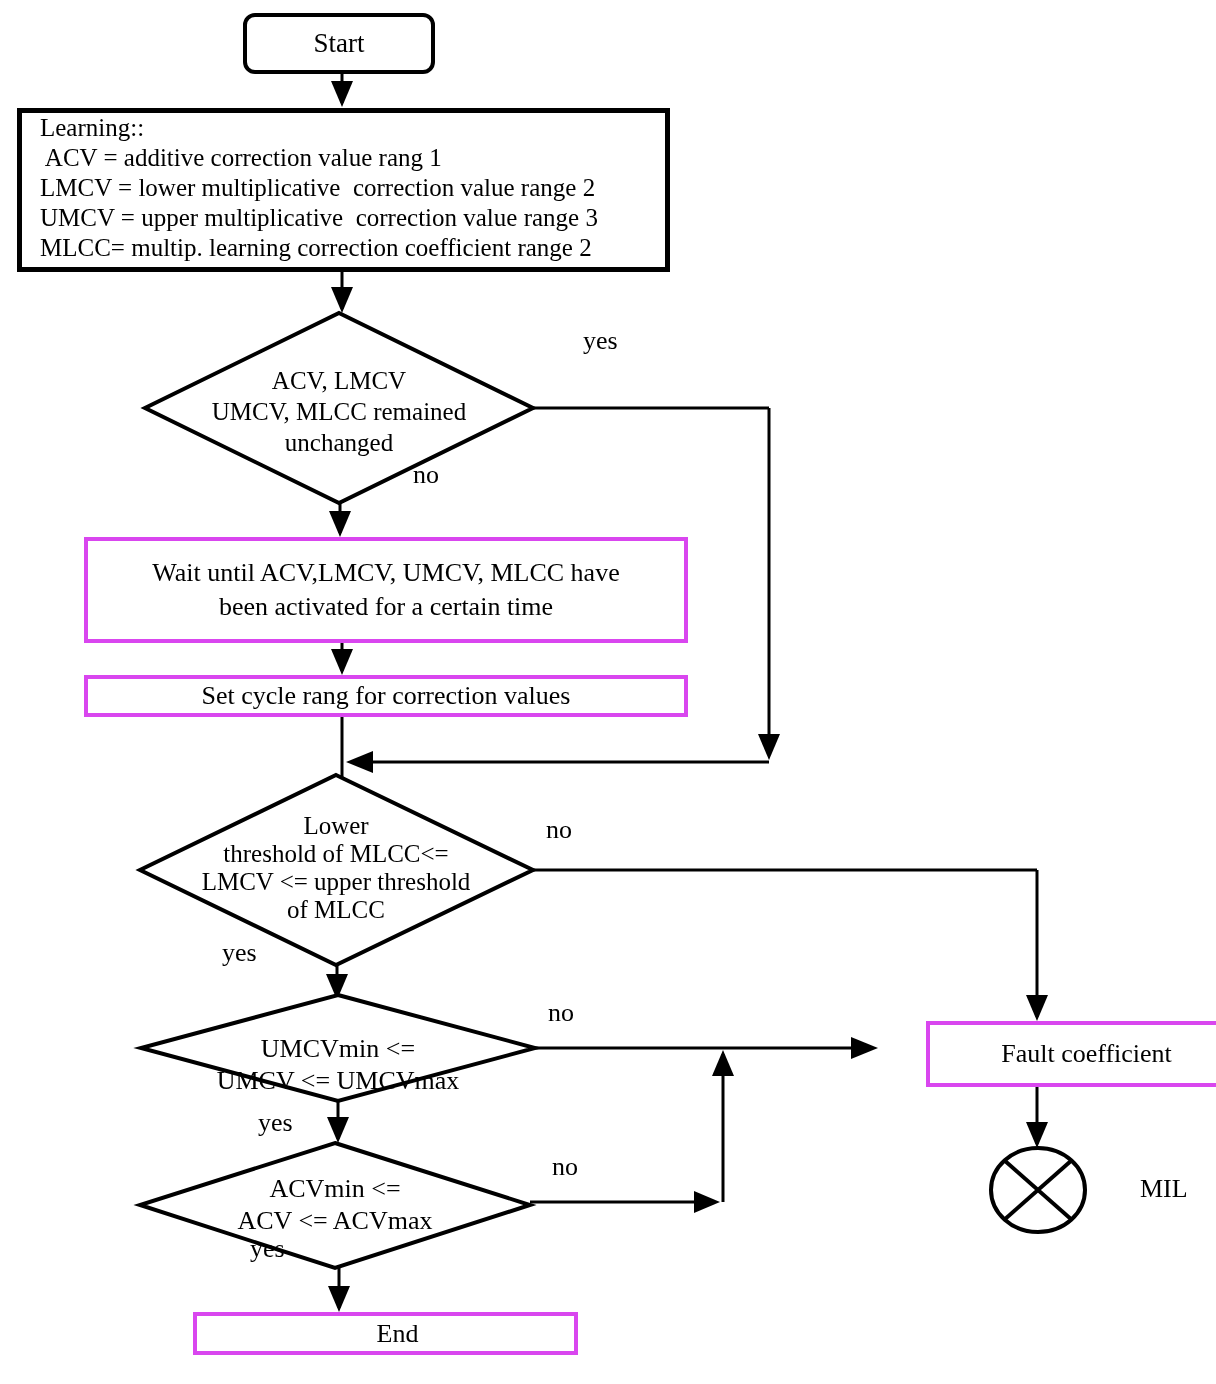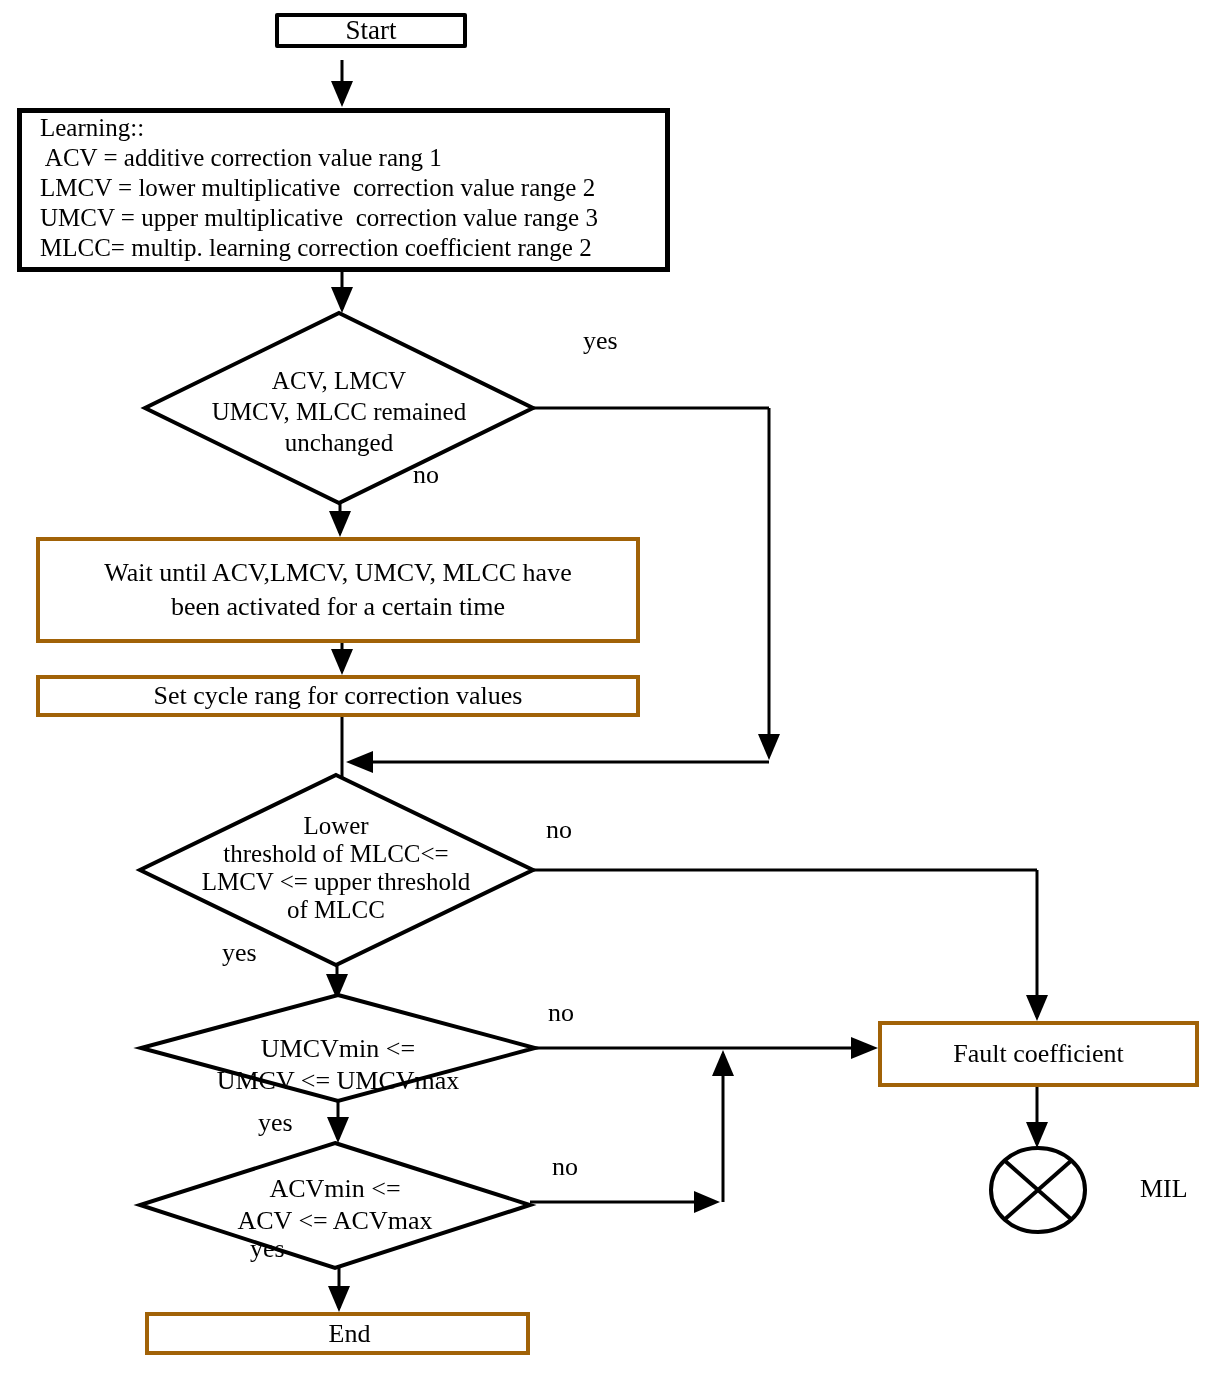--- a/index.html
+++ b/index.html
@@ -16,26 +16,25 @@
   .node {
     position: absolute;
     background: #ffffff;
     display: flex;
     flex-direction: column;
     align-items: center;
     justify-content: center;
     text-align: center;
     box-sizing: border-box;
   }
-  .rect4 { border: 4px solid #a16207; }
+  .rect4 { border: 4px solid #d946ef; margin-left: 48px; }
   .start {
-    left: 243px; top: 13px; width: 192px; height: 35px;
-    border: 4px solid #000000; border-radius: 2px;
+    left: 243px; top: 13px; width: 192px; height: 61px;
+    border: 4px solid #000000; border-radius: 12px;
     font-size: 27px;
-    margin-left: 32px;
   }
   .learning {
     left: 17px; top: 108px; width: 653px; height: 164px;
     border: 5px solid #000000;
     align-items: flex-start; justify-content: flex-start;
     text-align: left;
     padding: 0 6px 0 18px;
     font-size: 25px; line-height: 30px;
     white-space: pre;
   }

